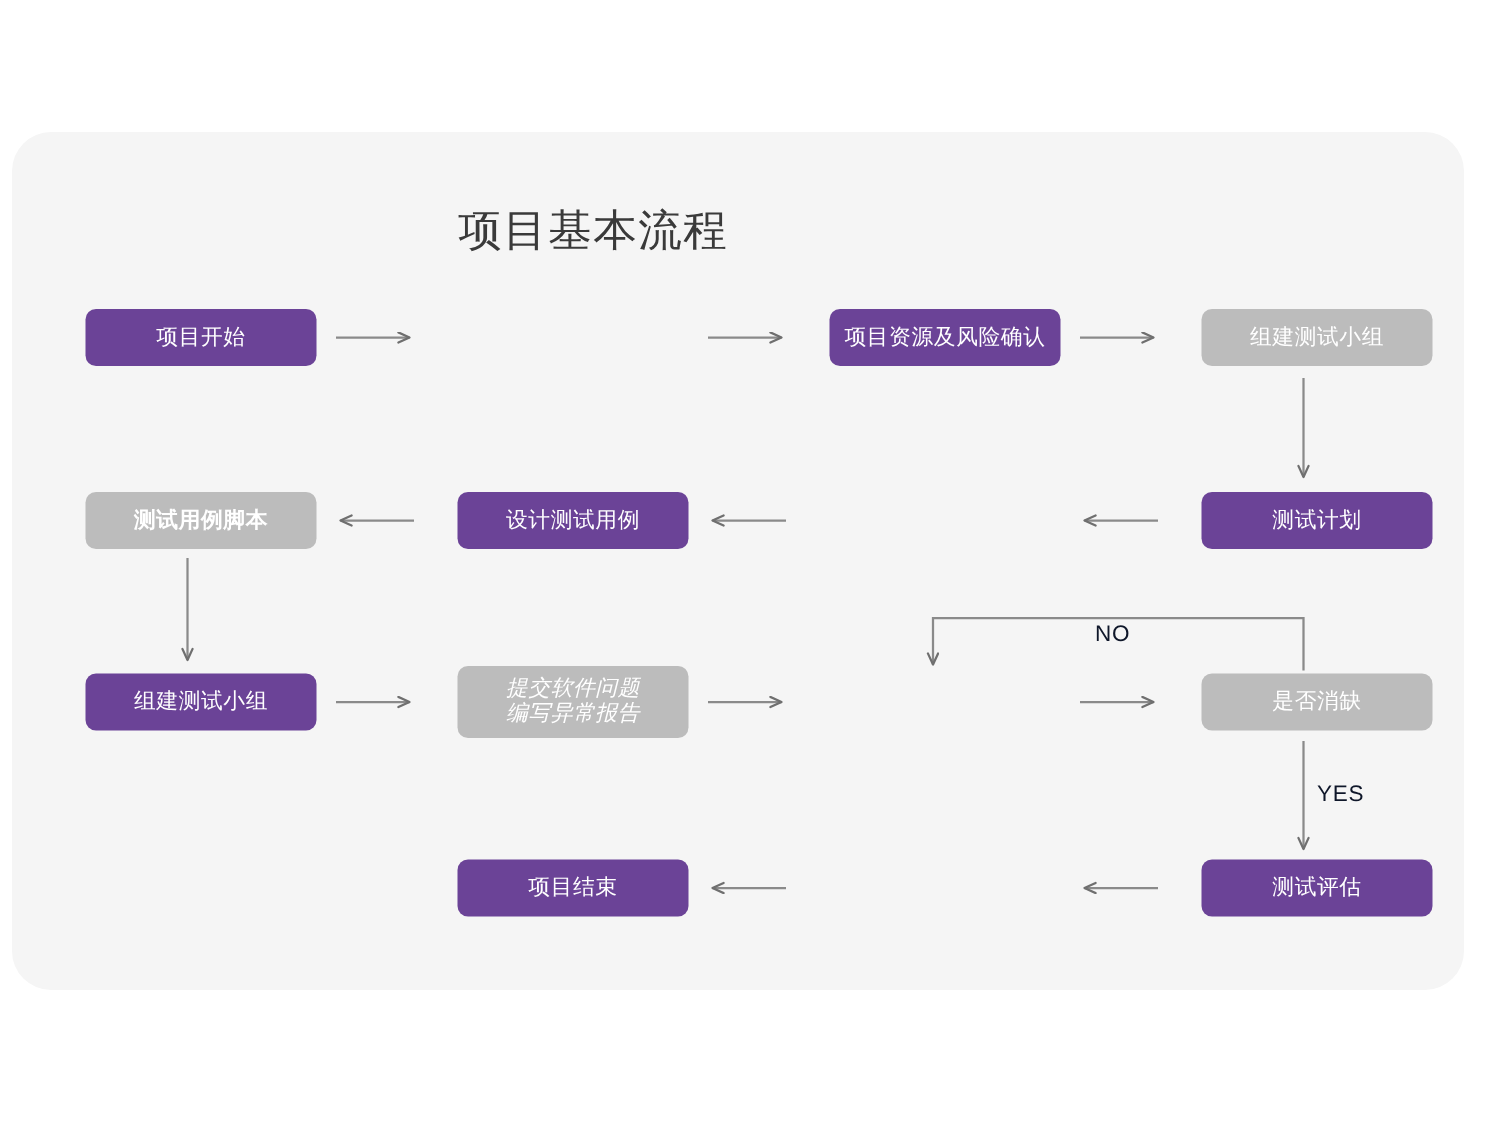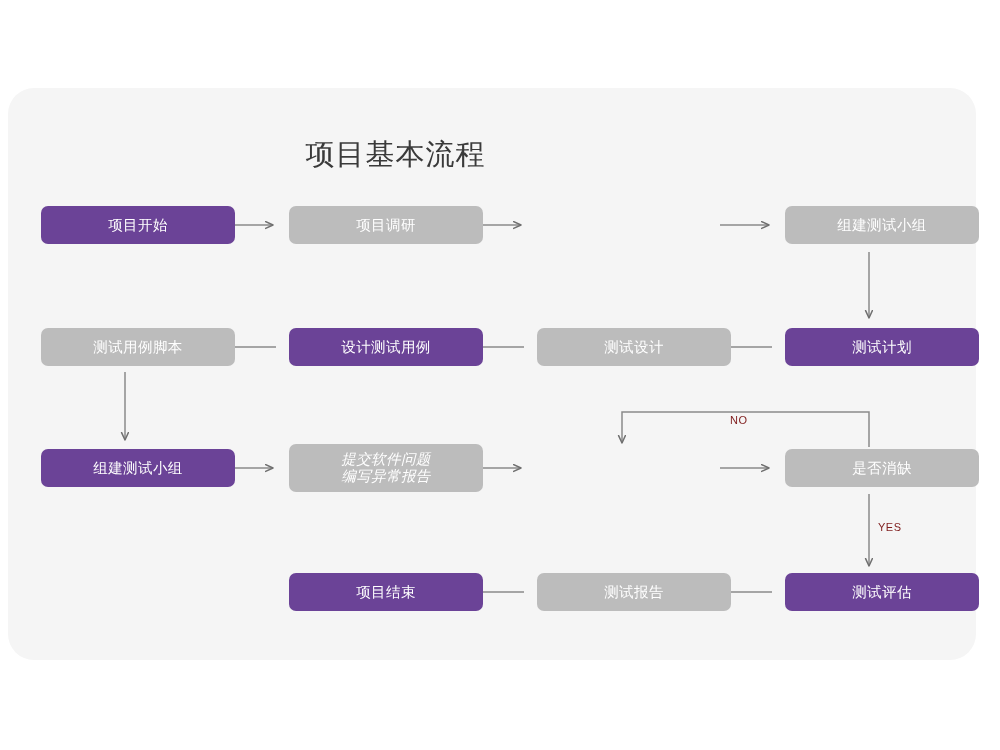--- a/index.html
+++ b/index.html
@@ -38,51 +38,52 @@
     font-size: 29px;
     color: #3a3a3a;
     letter-spacing: 1px;
     font-weight: 400;
     line-height: 40px;
   }
 
   
   .node {
     position: absolute;
-    width: 194px;
+    width: 154px;
     height: 38px;
     border-radius: 7px;
     display: flex;
     align-items: center;
     justify-content: center;
     text-align: center;
     font-size: 14.5px;
     color: #ffffff;
     line-height: 17px;
     letter-spacing: 0.4px;
     white-space: pre-line;
     user-select: none;
+    margin-left: 16px;
   }
   .node.purple { background: #6b4397; }
   .node.gray   { background: #bcbcbc; }
   .node.tall   { height: 48px; }
 
   
   #links {
     position: absolute;
     left: 0; top: 0;
     width: 1000px;
     height: 750px;
     pointer-events: none;
   }
 
   .edge-label {
     position: absolute;
-    font-size: 11px;
-    color: #7f1d1d;
+    font-size: 15px;
+    color: #0f172a;
     letter-spacing: 0.5px;
   }
 </style>
 </head>
 <body>
 
 <div id="canvas">
 
   <div class="card"></div>
 
@@ -118,30 +119,28 @@
 
       <line x1="772" y1="592" x2="723" y2="592" marker-end="url(#ah)"></line>
       <line x1="524" y1="592" x2="475" y2="592" marker-end="url(#ah)"></line>
     </g>
   </svg>
 
   <div class="edge-label" style="left:730px; top:414px;">NO</div>
   <div class="edge-label" style="left:878px; top:521px;">YES</div>
 
   <div class="node purple" style="left:41px;  top:206px;">项目开始</div>
-  <div class="node gray" style="left:289px; top:206px;">项目调研</div>
+  <div class="node purple" style="left:537px; top:206px;">项目资源及风险确认</div>
   <div class="node gray" style="left:785px; top:206px;">组建测试小组</div>
 
-  <div class="node gray" style="left:41px;  top:328px;">测试用例脚本</div>
+  <div class="node gray" style="left:41px;  top:328px;font-weight:bold;">测试用例脚本</div>
   <div class="node purple" style="left:289px; top:328px;text-align:right;">设计测试用例</div>
-  <div class="node gray" style="left:537px; top:328px;">测试设计</div>
   <div class="node purple" style="left:785px; top:328px;text-align:center;">测试计划</div>
 
   <div class="node purple" style="left:41px;  top:449px;">组建测试小组</div>
   <div class="node gray tall" style="left:289px; top:444px;font-style:italic;">提交软件问题
 编写异常报告</div>
   <div class="node gray" style="left:785px; top:449px;">是否消缺</div>
 
   <div class="node purple" style="left:289px; top:573px;">项目结束</div>
-  <div class="node gray" style="left:537px; top:573px;">测试报告</div>
   <div class="node purple" style="left:785px; top:573px;text-align:right;">测试评估</div>
 
 </div>
 
 </body></html>

